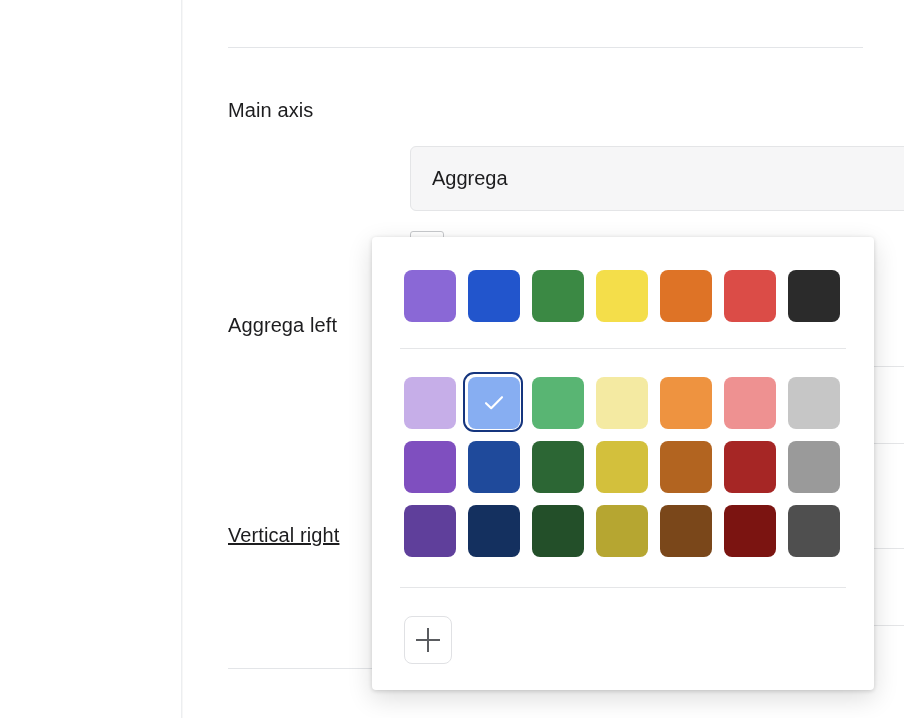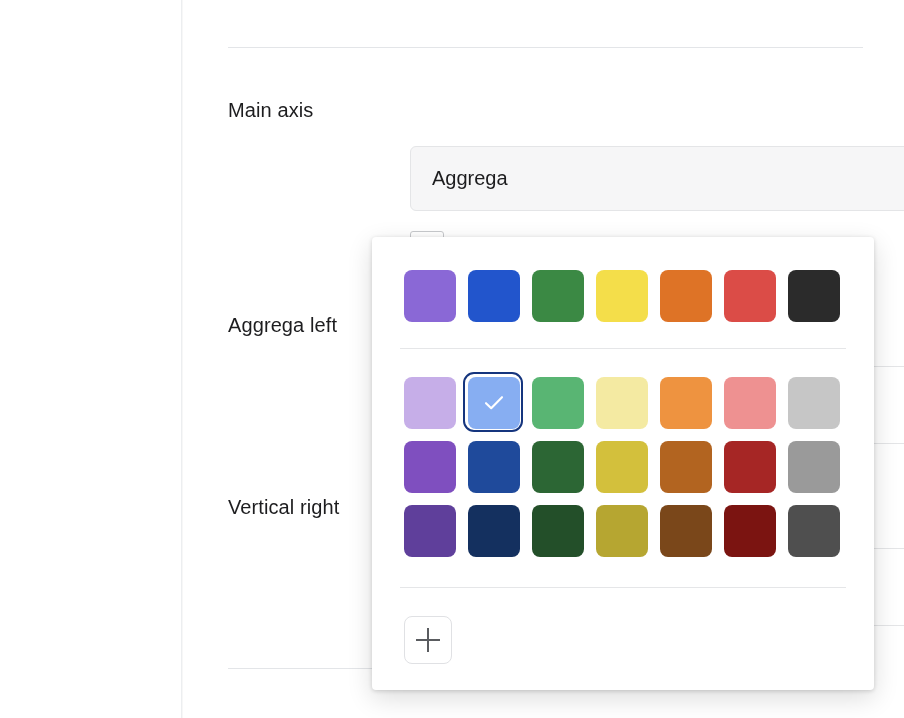--- a/index.html
+++ b/index.html
@@ -54,21 +54,21 @@
   .field-label {
     position: absolute;
     left: 45px;
     font-size: 20px;
     color: #1d1d1f;
     letter-spacing: .1px;
     white-space: nowrap;
   }
   .field-label.l1 { top: 99px; }
   .field-label.l2 { top: 314px; }
-  .field-label.l3 { top: 496px; }
+  .field-label.l3 { top: 524px; text-decoration: underline; }
 
   
   .select-box {
     position: absolute;
     left: 227px; top: 146px;
     width: 634px; height: 65px;
     background: #f6f6f7;
     border: 1px solid #e4e5e7;
     border-radius: 6px;
     box-sizing: border-box;

